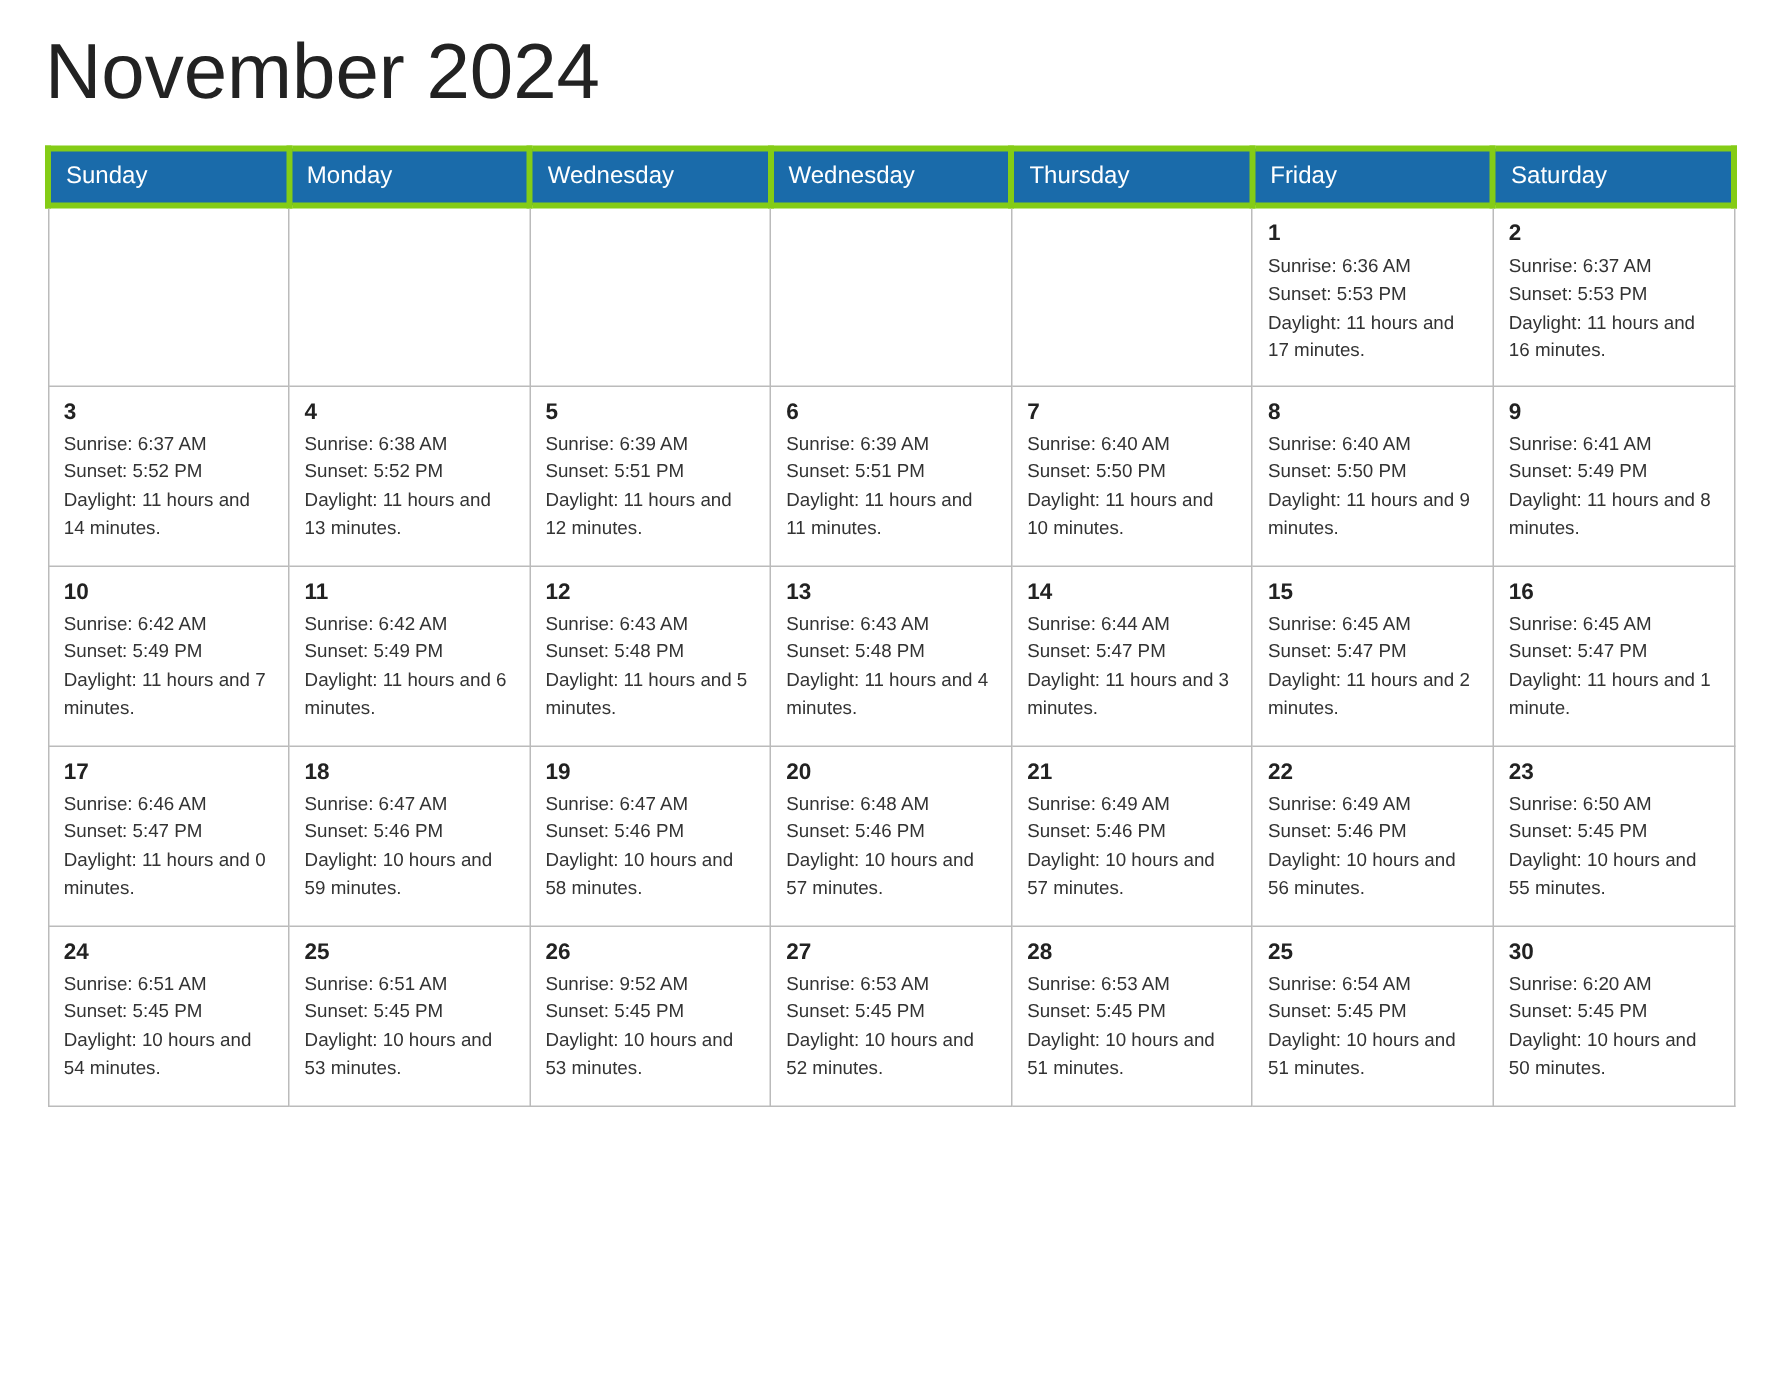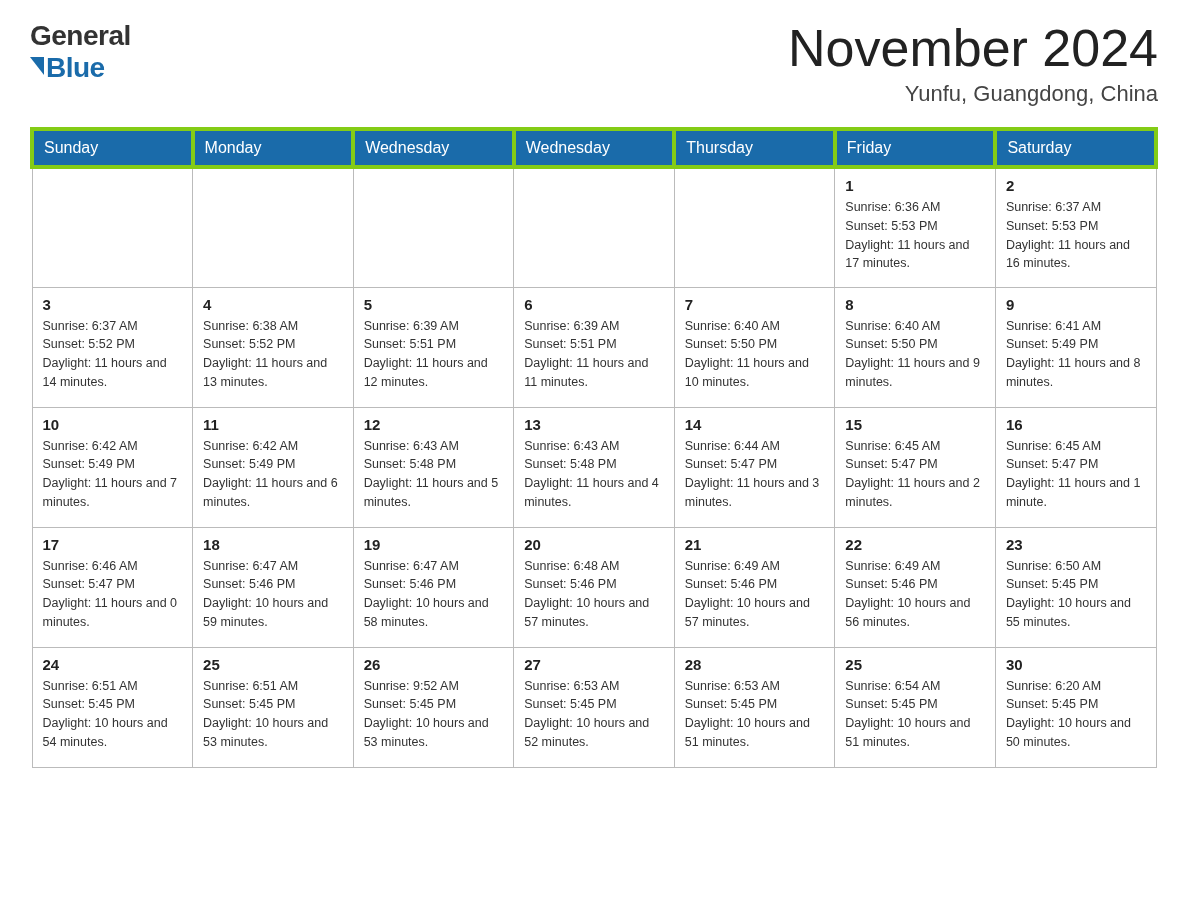--- a/index.html
+++ b/index.html
@@ -101,30 +101,22 @@
       background: #fff;
     }
     .calendar-table tr td {
       background: #fff;
     }
   </style>
 </head>
 <body>
 
 <div class="header-area">
-  <div class="logo">
-    <span class="logo-general">General</span>
-    <div class="logo-blue-row">
-      <div class="logo-triangle"></div>
-      <span class="logo-blue-text">Blue</span>
-    </div>
-  </div>
   <div class="title-area">
     <div class="month-title">November 2024</div>
-    <div class="location-title">Yunfu, Guangdong, China</div>
   </div>
 </div>
 
 <table class="calendar-table">
   <thead>
     <tr>
     <th>Sunday</th>
         <th>Monday</th>
         <th>Wednesday</th>
         <th>Wednesday</th>

